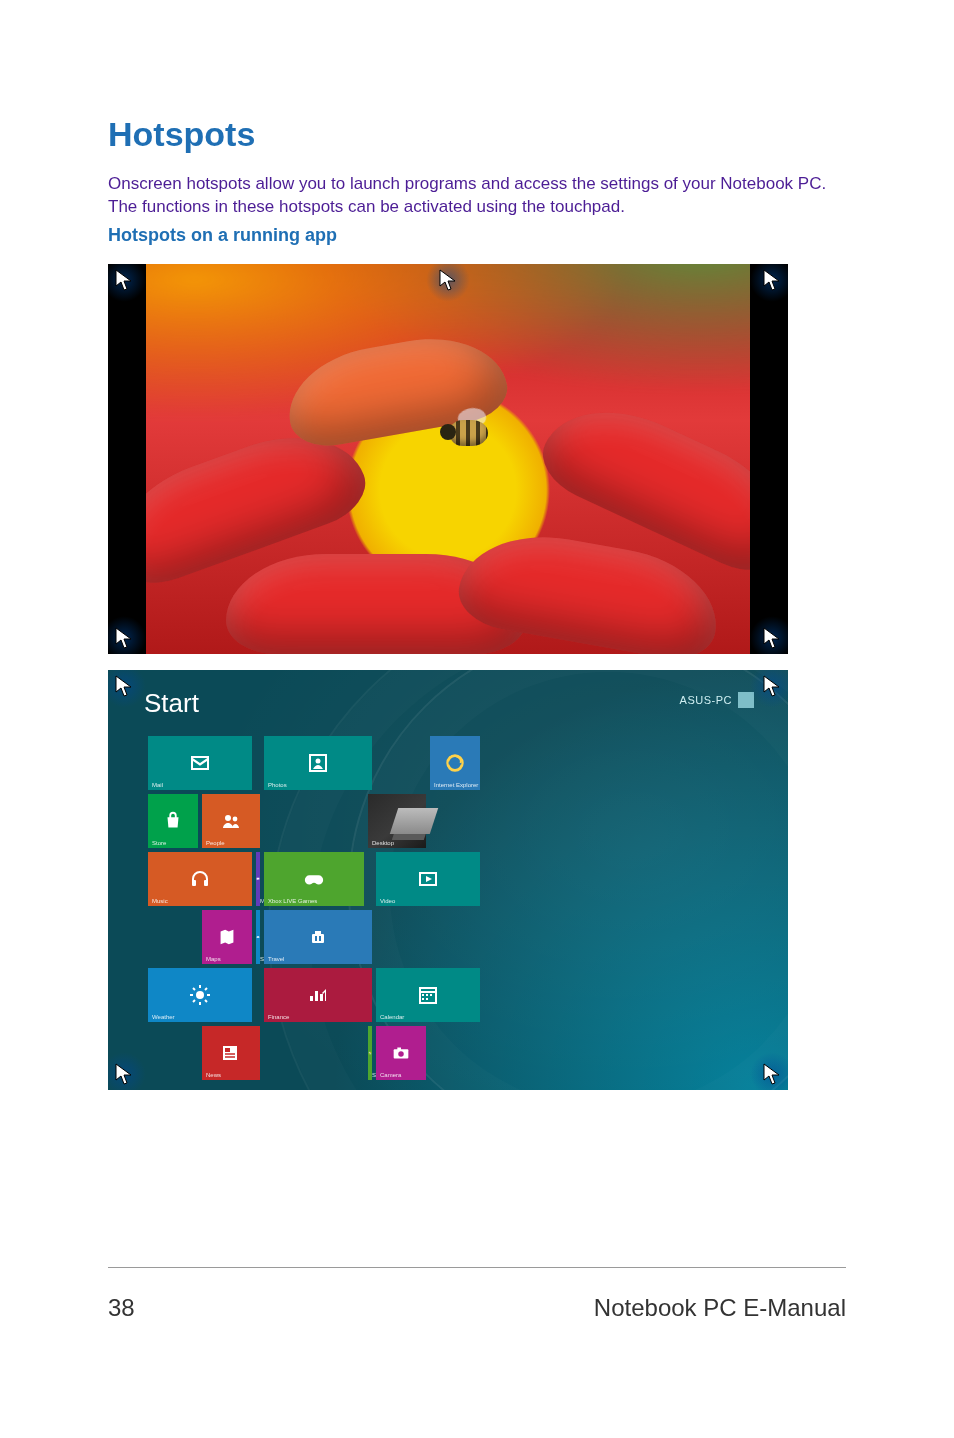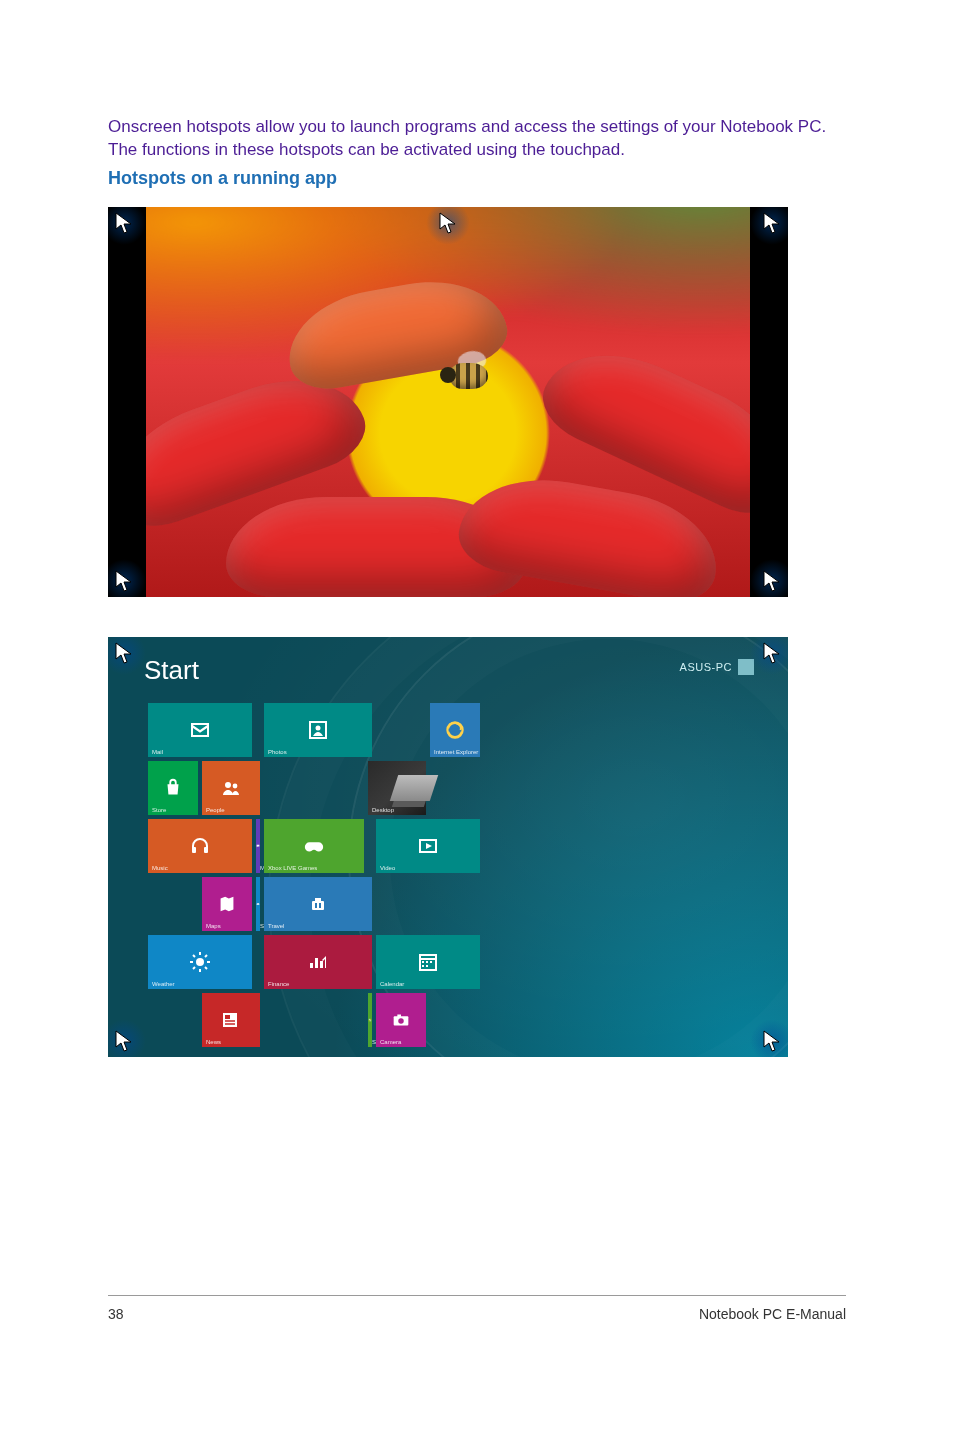--- a/index.html
+++ b/index.html
@@ -30,21 +30,21 @@
     font-size: 18px;
     font-weight: 700;
     margin-top: 6px;
     margin-bottom: 18px;
   }
 
   
   .shot {
     position: relative;
     width: 680px;
-    margin: 0 0 40px 0;
+    margin: 0 0 16px 0;
   }
   .shot.app {
     height: 390px;
     background: #000;
     overflow: hidden;
   }
   .flower {
     position: absolute;
     left: 38px; right: 38px; top: 0; bottom: 0;
     background:
@@ -190,29 +190,30 @@
     box-shadow: 0 10px 0 -4px #5a5a5a;
   }
   .tile svg{ width:22px; height:22px; }
   .tile.wide svg{ width:24px; height:24px; }
 
   
   .footer {
     position:absolute;
     left:108px; right:108px; bottom:116px;
     border-top:1px solid #9a9a9a;
-    padding-top:10px;
+    padding-top:26px;
     display:flex; justify-content:space-between;
-    font-size:14px; color:#333;
+    font-size:24px; color:#333;
   }
 </style>
 </head>
 <body>
 
 <div class="page">
+  <h1 class="section-title">Hotspots</h1>
   <p class="body-text">Onscreen hotspots allow you to launch programs and access the settings of your Notebook PC. The functions in these hotspots can be activated using the touchpad.</p>
 
   <h2 class="sub-title">Hotspots on a running app</h2>
 
   <div class="shot app">
     <div class="flower">
       <div class="petal p1"></div>
       <div class="petal p2"></div>
       <div class="petal p3"></div>
       <div class="petal p4"></div>

